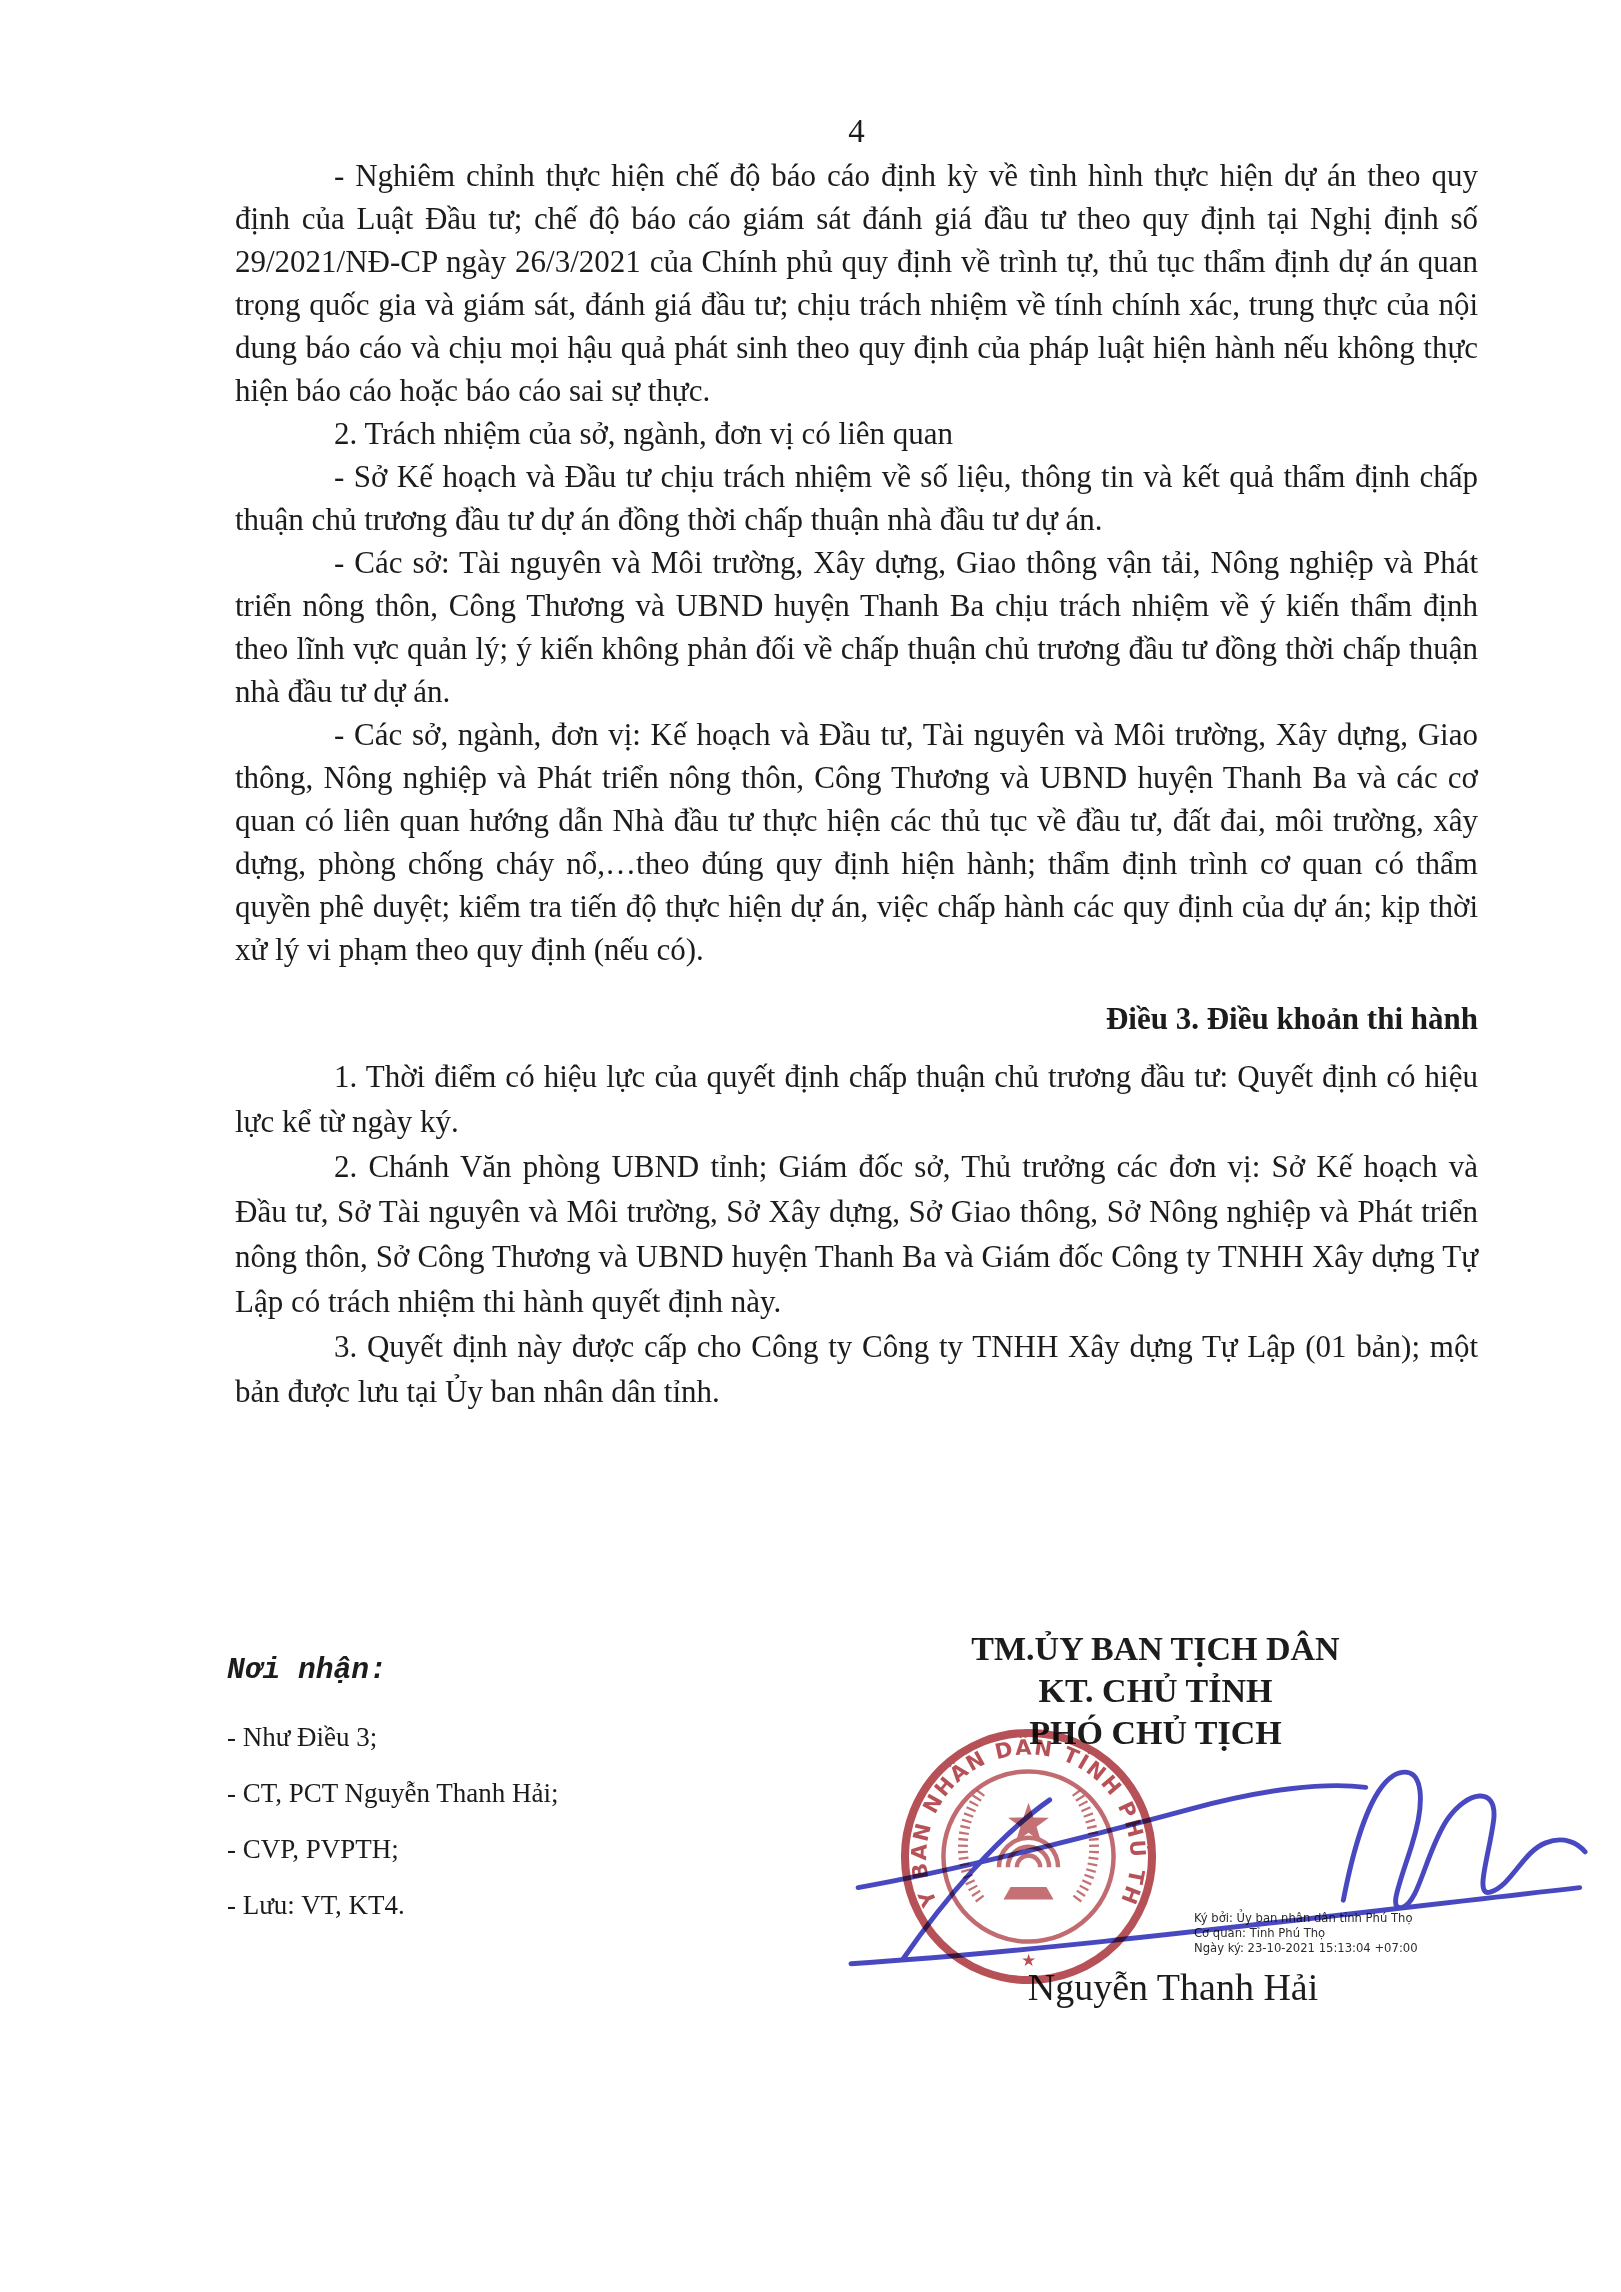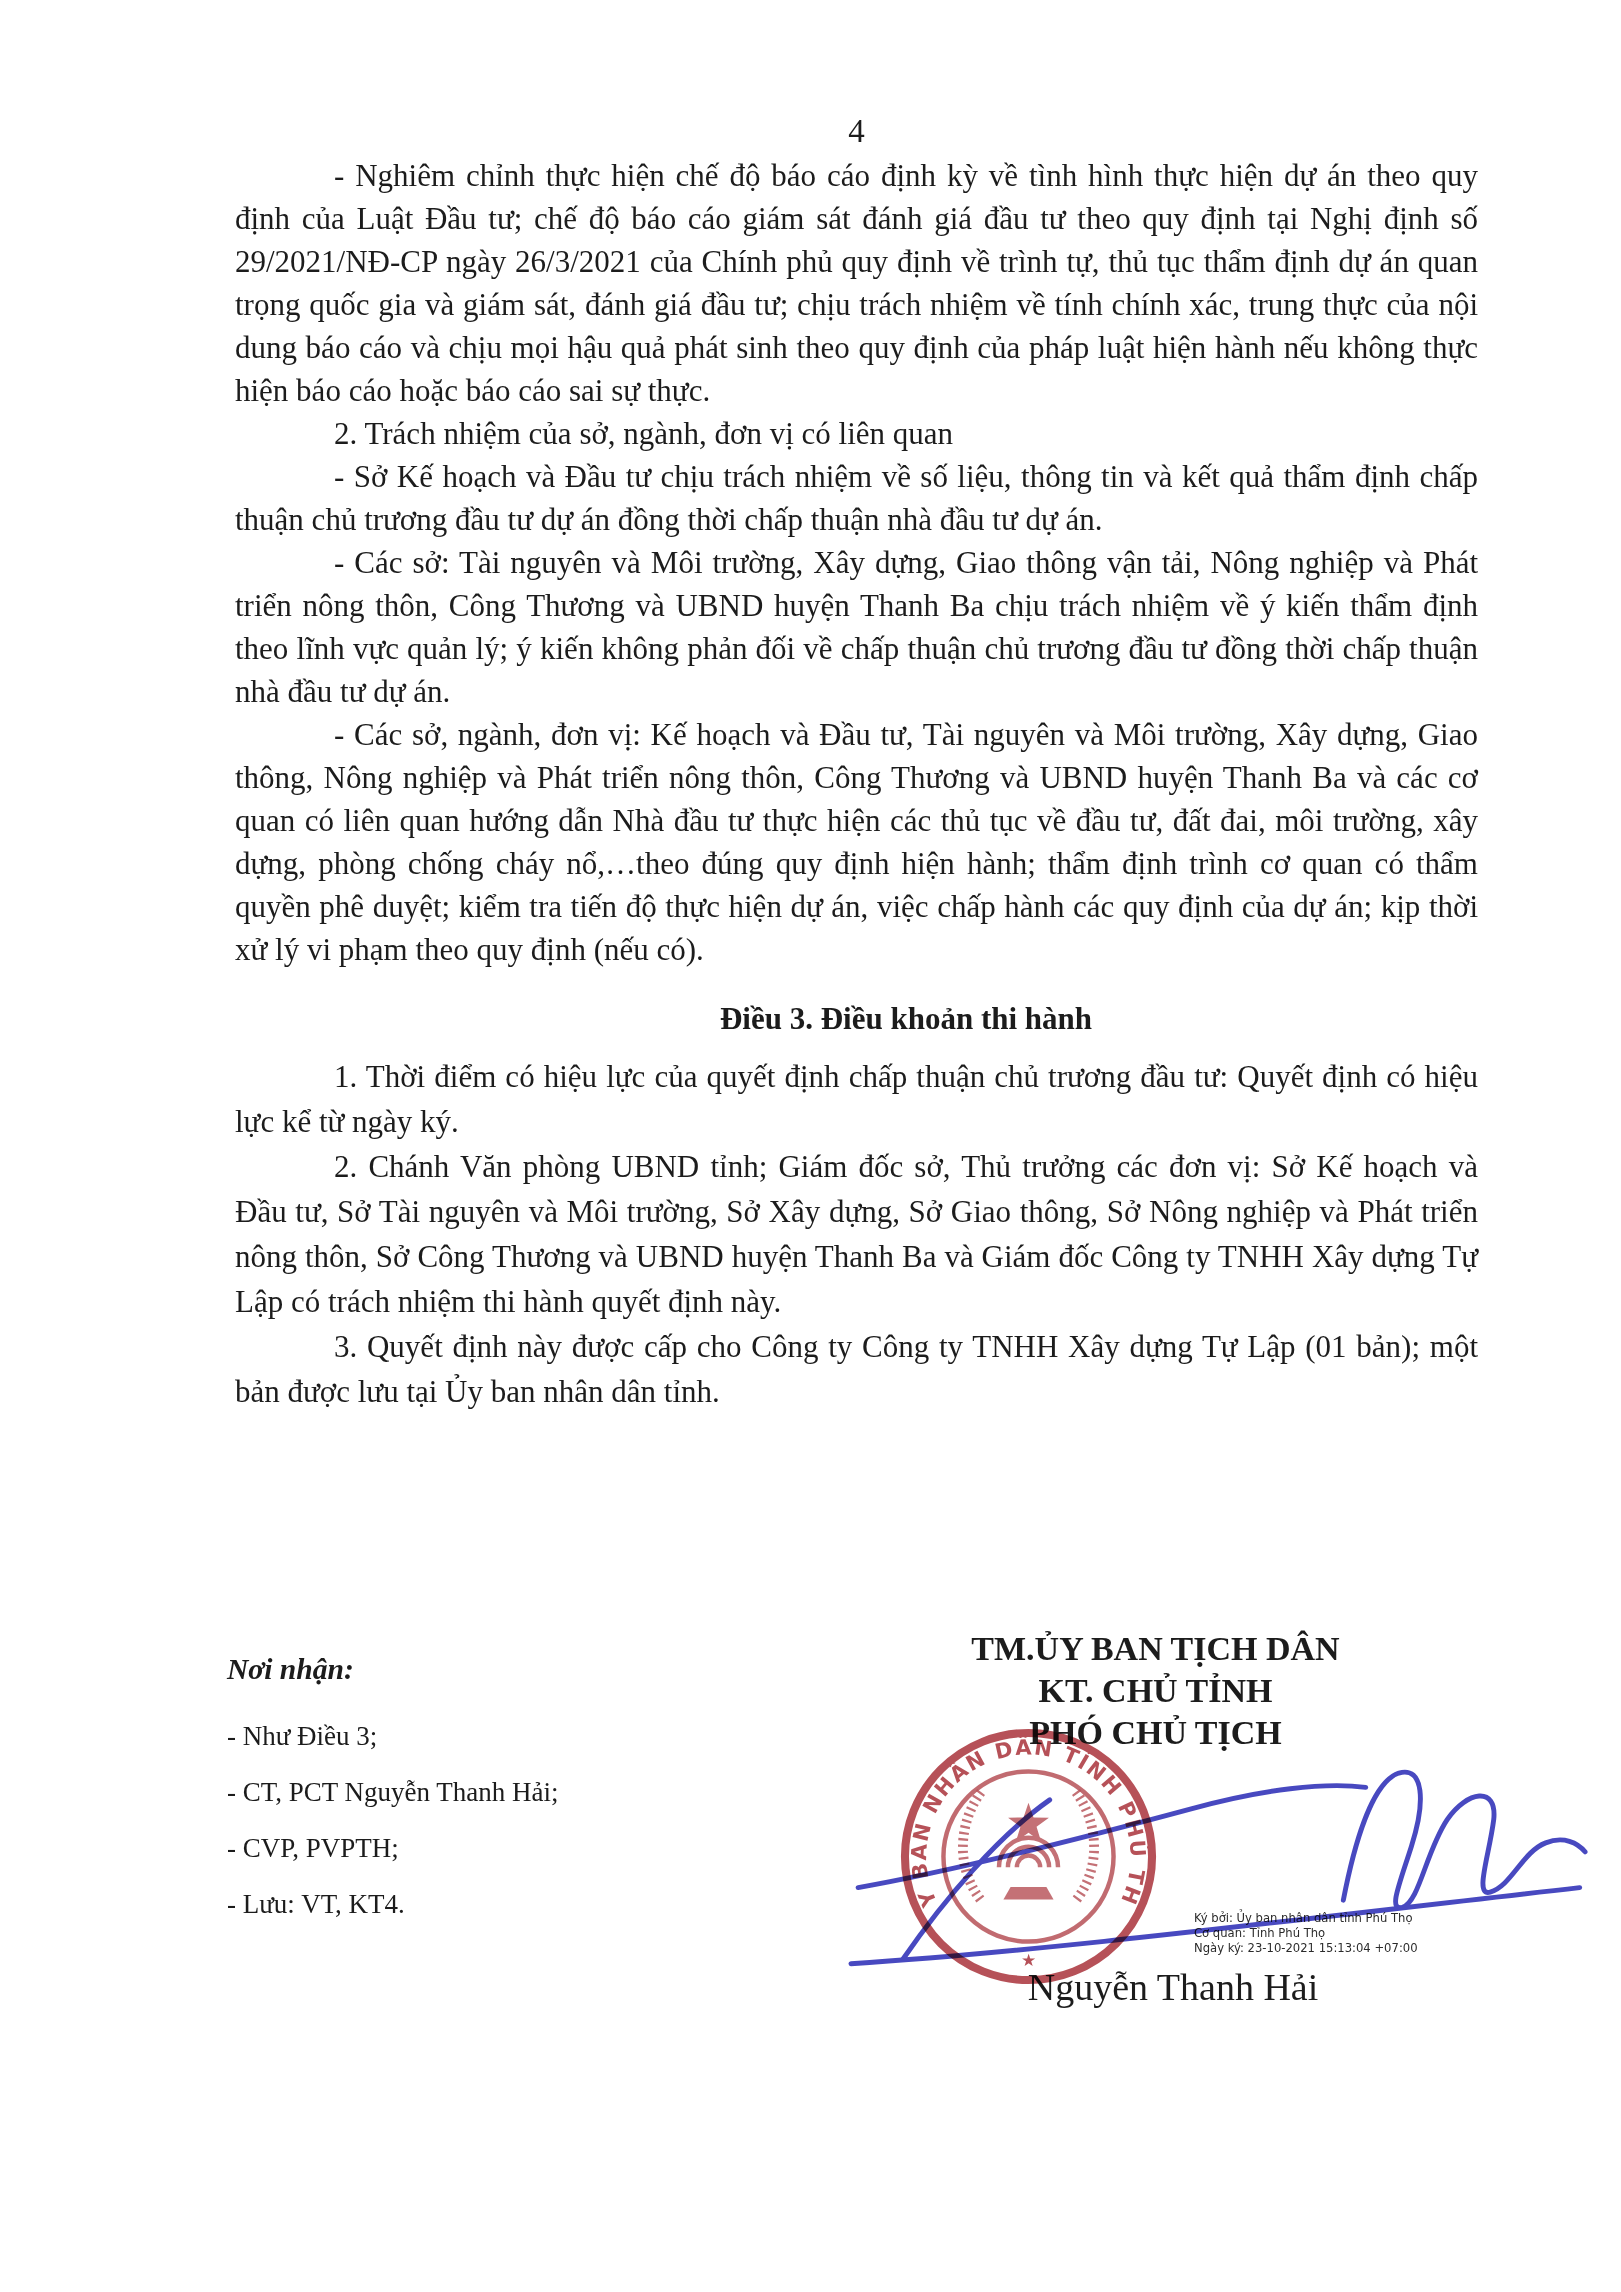--- a/index.html
+++ b/index.html
@@ -8,24 +8,24 @@
     font-family:"Liberation Serif","DejaVu Serif",serif;color:#1c1c1c;
     overflow:hidden;margin:0 auto;
   }
   .page-number{
     position:absolute;top:113px;left:235px;width:1243px;
     text-align:center;font-size:33px;
   }
   .content{position:absolute;left:235px;top:154px;width:1243px;z-index:1;}
   p.para{margin:0;font-size:31px;line-height:43px;text-align:justify;text-indent:99px;}
   p.s2{line-height:45px;}
-  p.heading{margin:25px 0 12.5px 0;font-weight:bold;font-size:31px;line-height:45px;text-indent:99px;text-align:center;}
+  p.heading{margin:25px 0 12.5px 0;font-weight:bold;font-size:31px;line-height:45px;text-indent:99px;text-align:right;}
 
   .recipients{position:absolute;left:227px;top:1653px;z-index:1;}
-  .recipients-title{font-size:29.6px;font-weight:bold;font-style:italic;margin-bottom:21.5px;}
+  .recipients-title{font-size:29.6px;font-weight:bold;font-style:italic;margin-bottom:21.5px;font-family:Liberation Mono, monospace;}
   .recipient-item{font-size:27px;line-height:56px;}
 
   .sign-head{
     position:absolute;left:878px;top:1628px;width:555px;z-index:1;
     text-align:center;font-weight:bold;font-size:34px;line-height:42px;
   }
   .signer-name{
     position:absolute;left:931px;top:1965px;width:484px;z-index:1;
     text-align:center;font-weight:normal;font-size:38px;
   }

